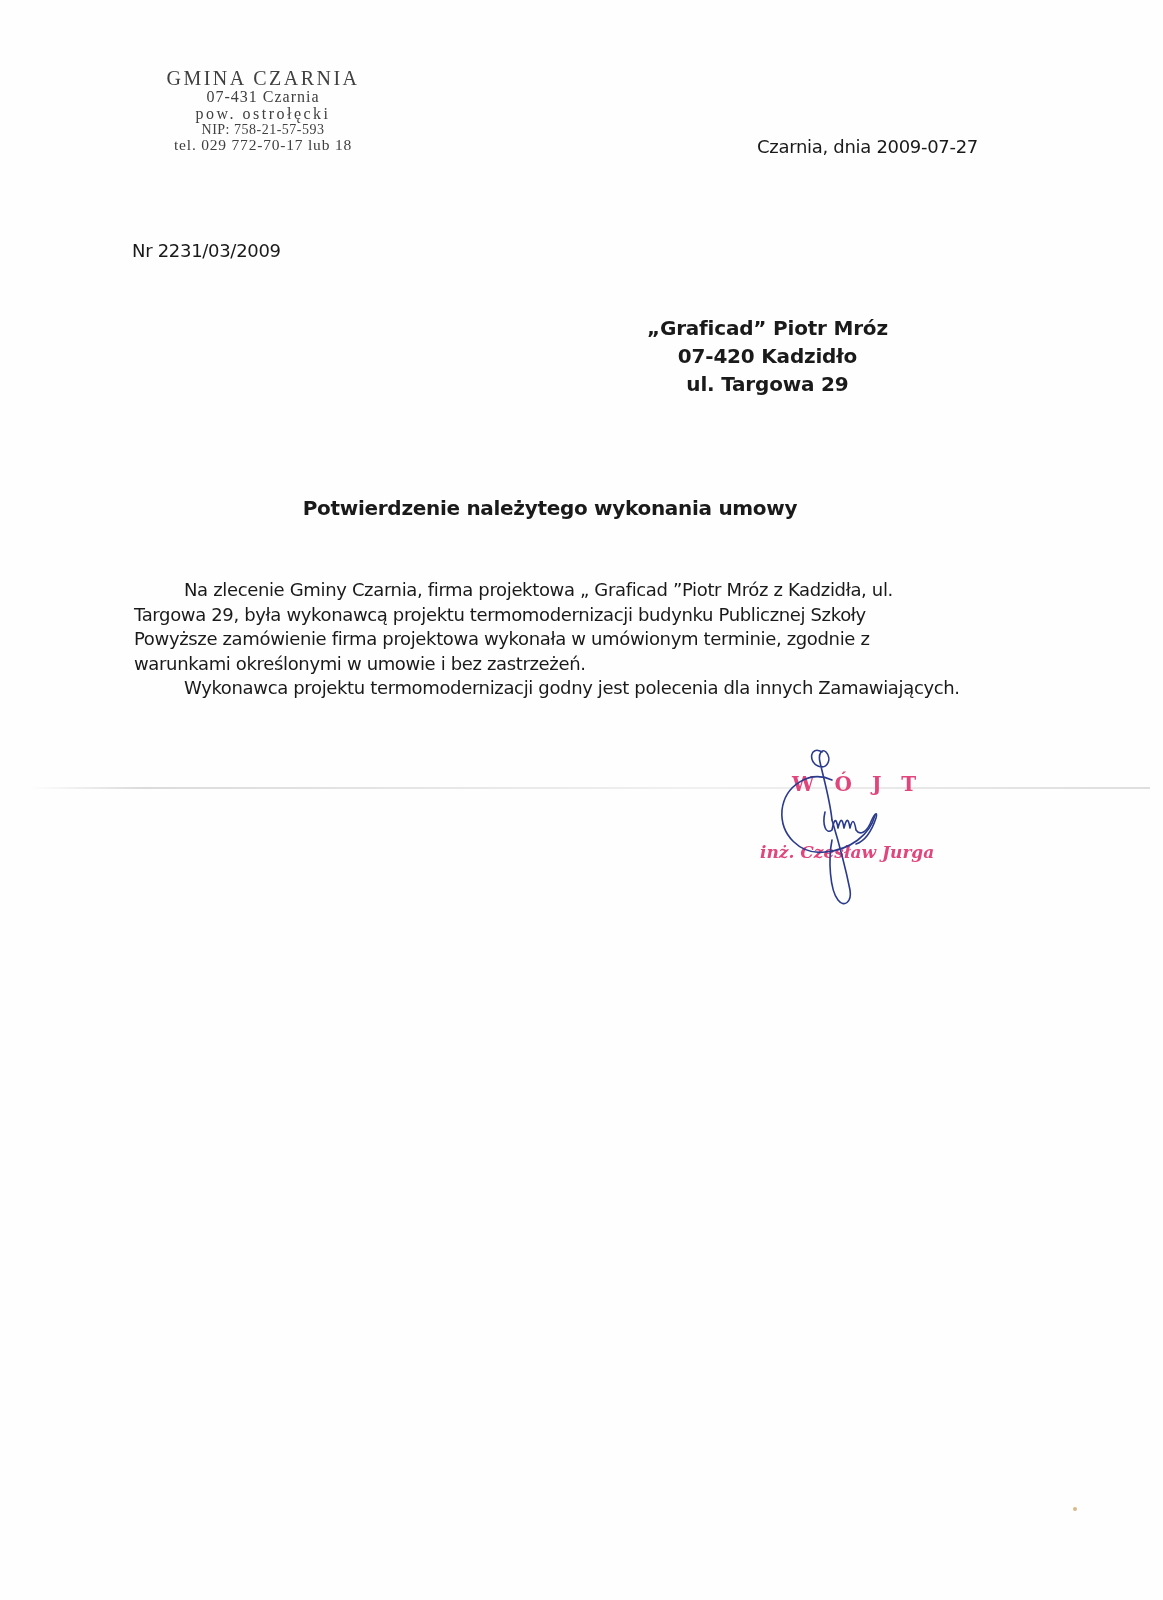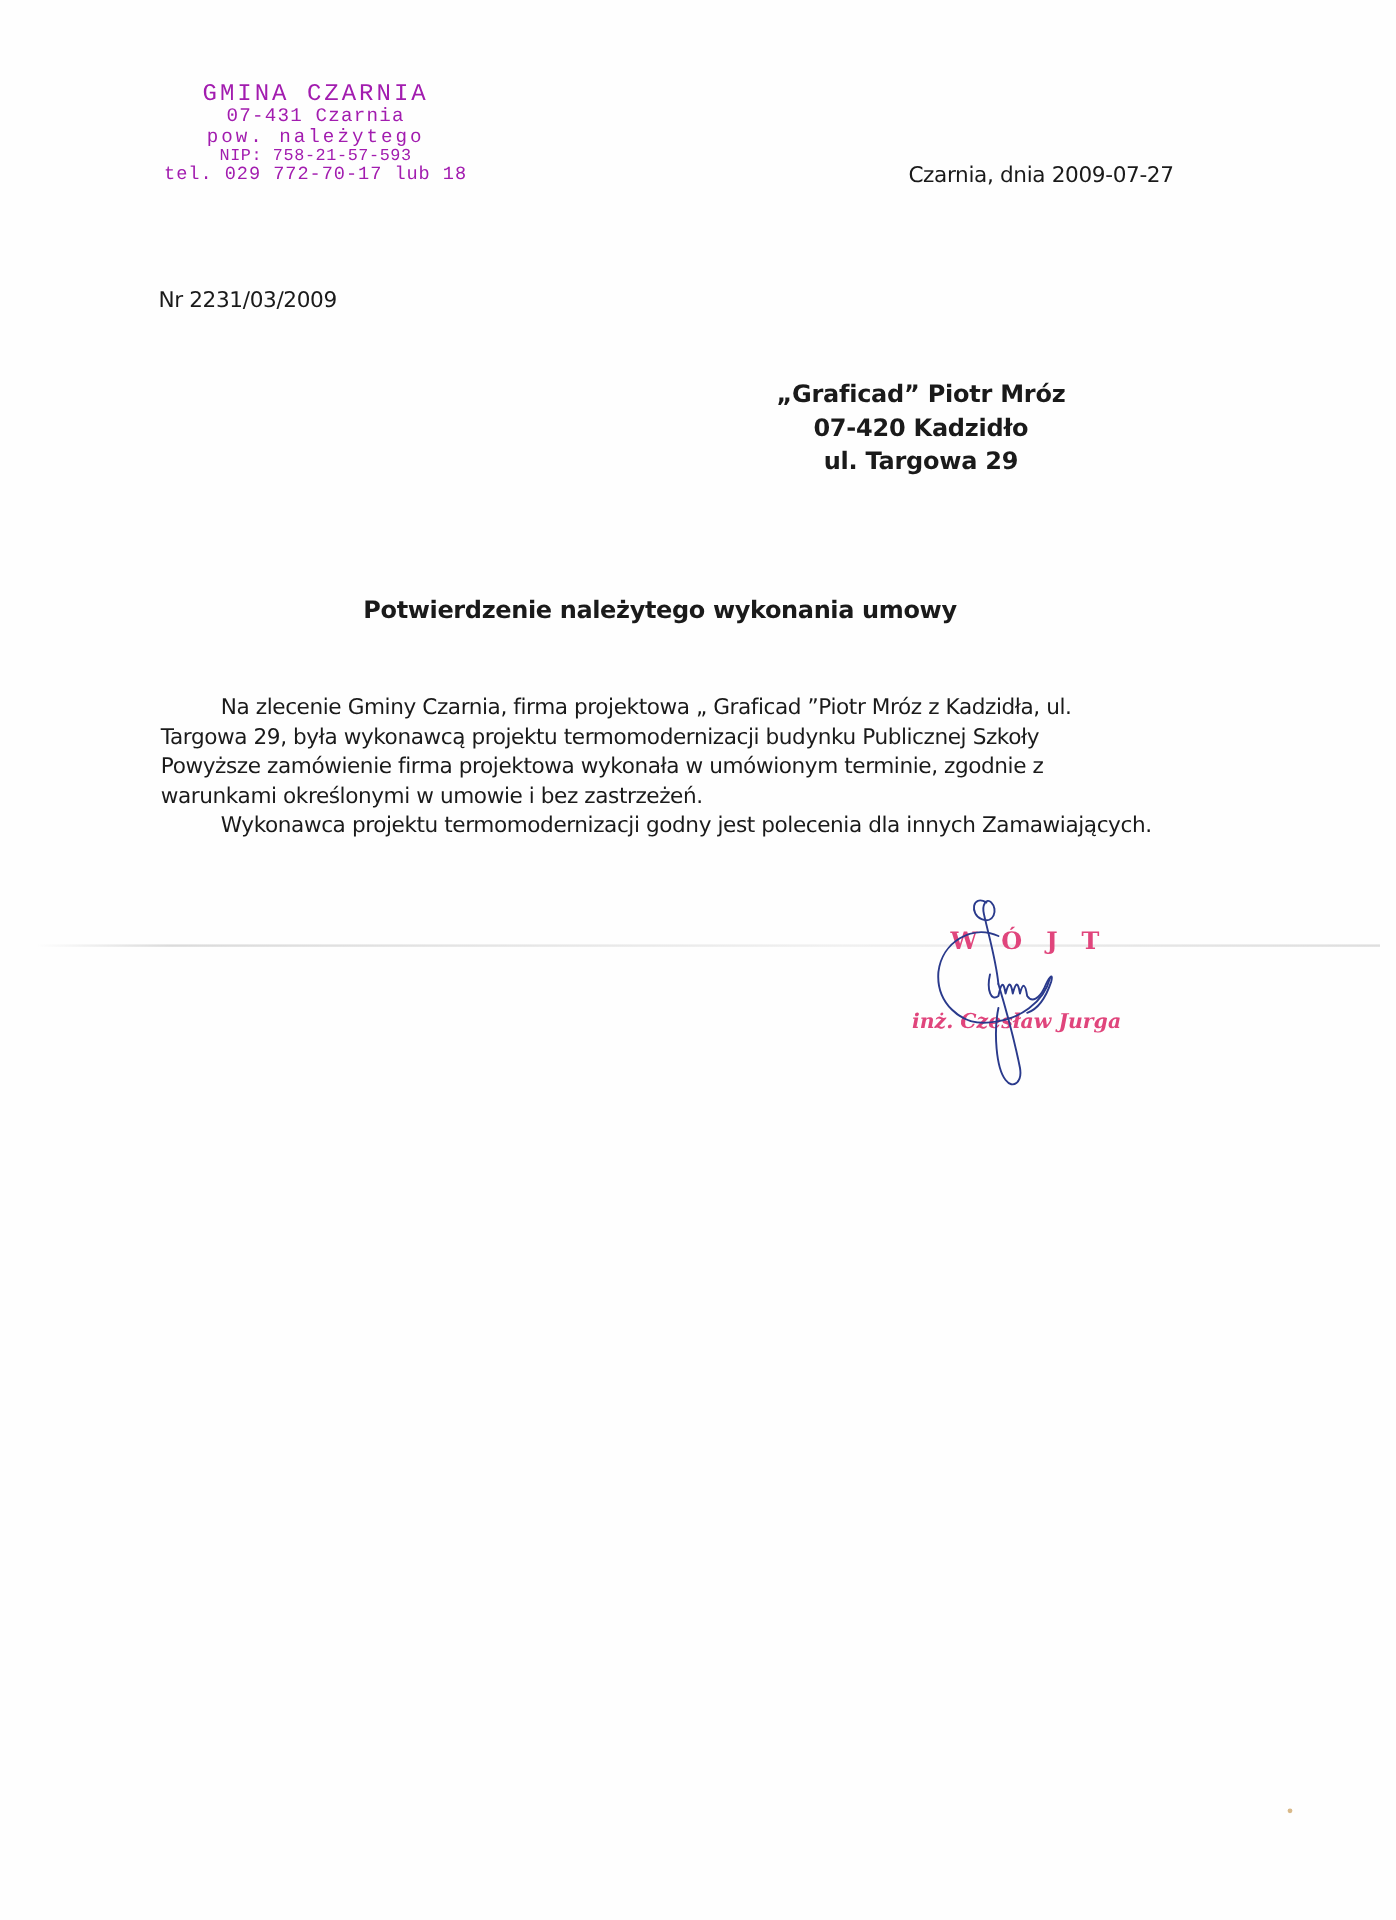--- a/index.html
+++ b/index.html
@@ -9,22 +9,22 @@
     position: relative;
     overflow: hidden;
     font-family: "DejaVu Sans", sans-serif;
     color: #1a1a1a;
   }
   .stamp {
     position: absolute;
     left: 118px; top: 68px;
     width: 290px;
     text-align: center;
-    color: #a21caf;
-    font-family: Liberation Mono, monospace;
+    color: #404040;
+    font-family: Liberation Serif, serif;
     line-height: 1.05;
   }
   .stamp .name { font-size: 20px; letter-spacing: 2.5px; }
   .stamp .l2 { font-size: 16px; letter-spacing: 1px; }
   .stamp .l3 { font-size: 16px; letter-spacing: 2.5px; }
   .stamp .l4 { font-size: 14px; letter-spacing: 0.5px; }
   .stamp .l5 { font-size: 15.5px; letter-spacing: 0.8px; }
 
   .date {
     position: absolute; left: 757px; top: 136px;
@@ -81,21 +81,21 @@
     width: 4px; height: 4px; border-radius: 50%;
     background: #d9b98a;
   }
 </style>
 </head>
 <body>
 
 <div class="stamp">
   <div class="name">GMINA CZARNIA</div>
   <div class="l2">07-431 Czarnia</div>
-  <div class="l3">pow. należytego</div>
+  <div class="l3">pow. ostrołęcki</div>
   <div class="l4">NIP: 758-21-57-593</div>
   <div class="l5">tel. 029 772-70-17 lub 18</div>
 </div>
 
 <div class="date">Czarnia, dnia 2009-07-27</div>
 
 <div class="refno">Nr 2231/03/2009</div>
 
 <div class="recipient">
   <div>„Graficad” Piotr Mróz</div>

